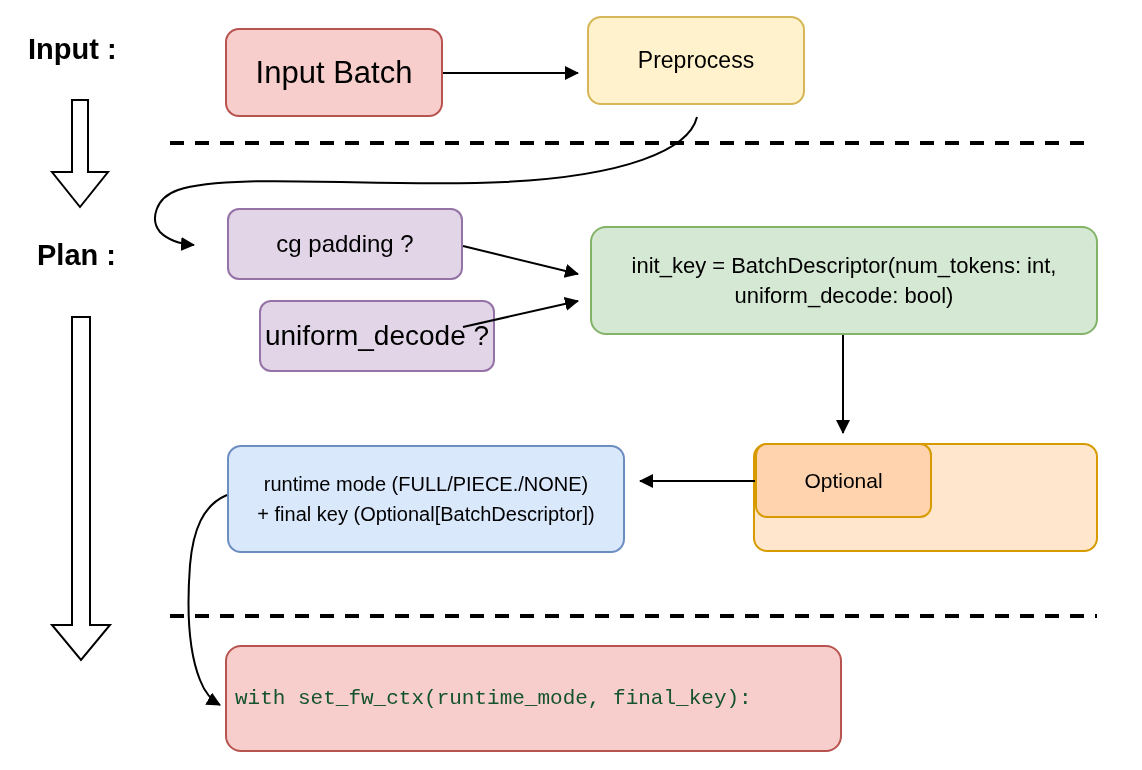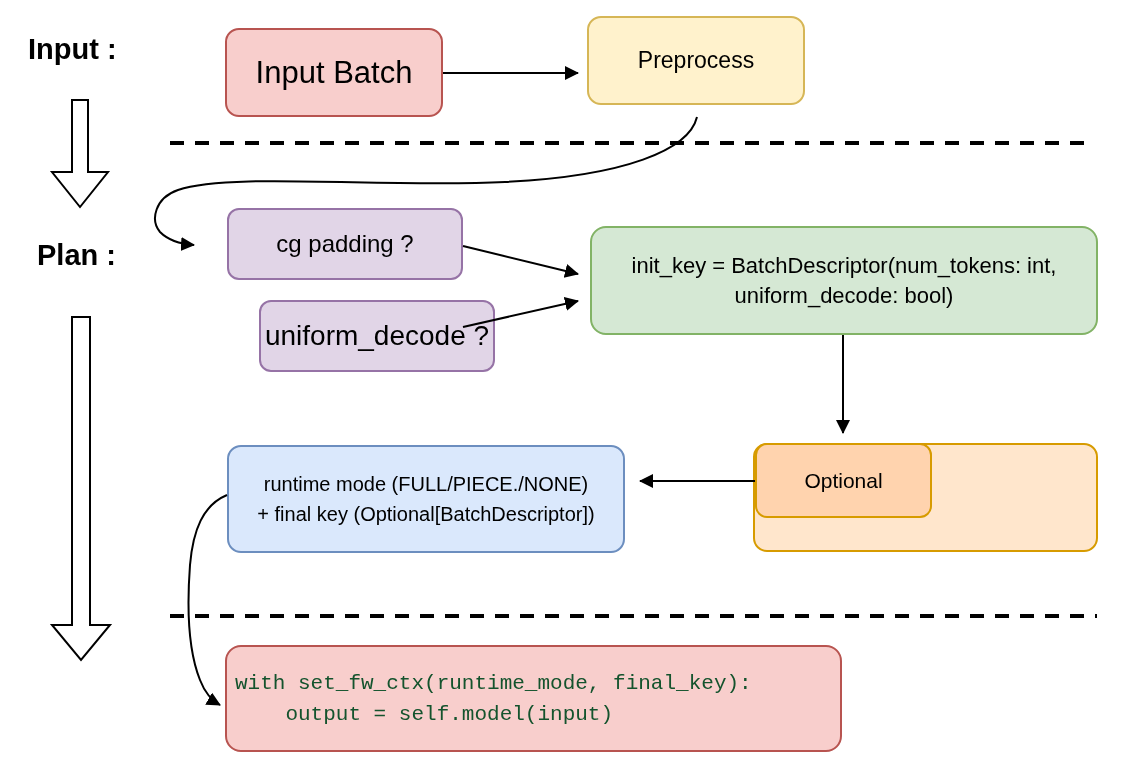--- a/index.html
+++ b/index.html
@@ -124,21 +124,20 @@
     <span class="ln">Optional</span>
   </div>
 
   <div class="node n-runtime-mode">
     <span class="ln">runtime mode (FULL/PIECE./NONE)</span>
     <span class="ln">+ final key (Optional[BatchDescriptor])</span>
   </div>
 
   <div class="node n-execute-code">
     <span class="ln">with set_fw_ctx(runtime_mode, final_key):</span>
-    <span class="ln">    output = self.model(input)</span>
   </div>
 
   <svg class="overlay" viewBox="0 0 1142 770" xmlns="http://www.w3.org/2000/svg">
     <defs>
       <marker id="arrow" markerWidth="8" markerHeight="8" refX="6.5" refY="3.5" orient="auto">
         <path d="M0,0 L7,3.5 L0,7 Z" fill="#000"></path>
       </marker>
     </defs>
 
     <line class="divider" x1="170" y1="143" x2="1095" y2="143"></line>

